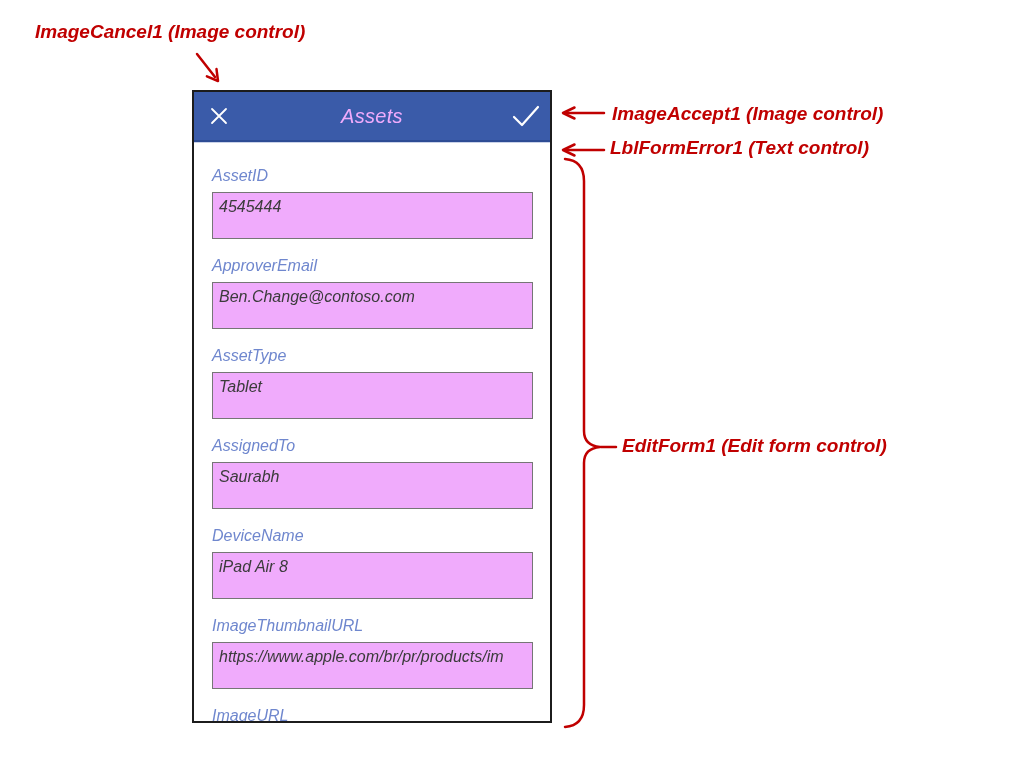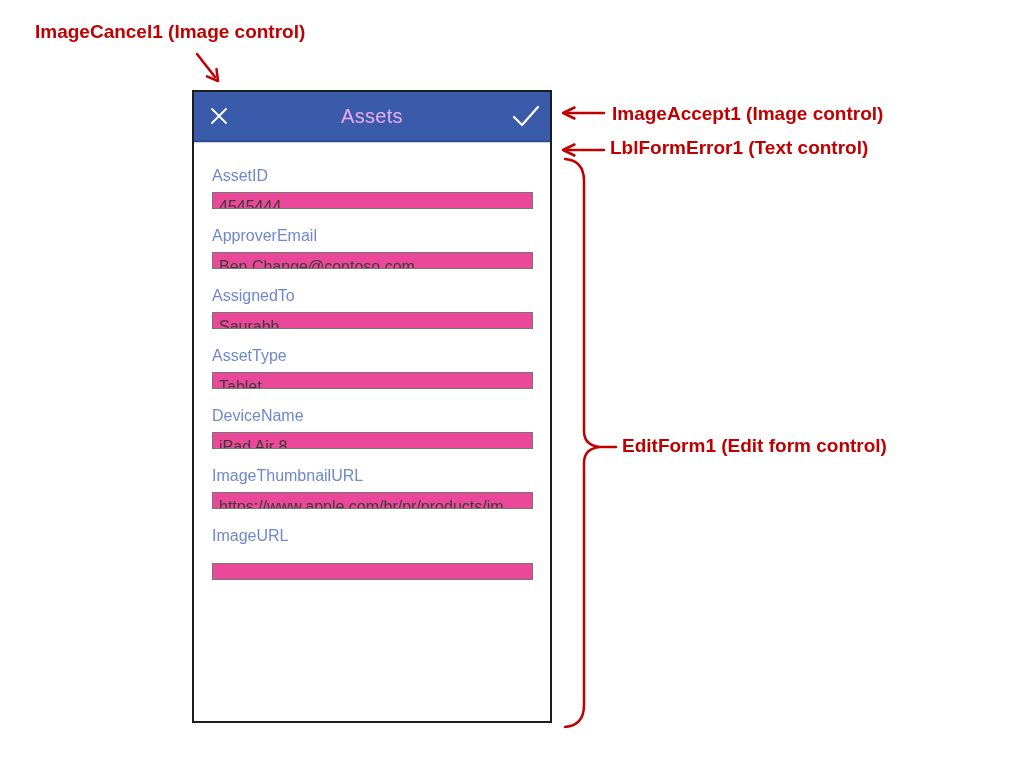--- a/index.html
+++ b/index.html
@@ -5,20 +5,21 @@
   :root{
     --red:#C00000;
     --header-blue:#3A5BA9;
     --header-blue-dark:#2D4C94;
     --label-blue:#6F87CE;
   }
   html,body{margin:0;padding:0;background:#ffffff;}
   .canvas{
     position:relative;width:1018px;height:758px;background:#ffffff;overflow:hidden;
     font-family:"Liberation Sans",sans-serif;
+    font-style:italic;
   }
   
   .ann{
     position:absolute;color:var(--red);font-weight:bold;font-size:19px;
     line-height:22px;white-space:nowrap;
   }
   .ann-cancel{left:35px;top:21px;}
   .ann-accept{left:612px;top:103px;}
   .ann-error{left:610px;top:137px;text-align:right;}
   .ann-editform{left:622px;top:435px;text-align:center;}
@@ -42,21 +43,21 @@
   }
   .icon-btn{display:flex;align-items:center;justify-content:center;cursor:pointer;z-index:1;}
   
   .form{padding:24px 17px 0 18px;}
   .field{margin-bottom:17px;}
   .flabel{
     color:var(--label-blue);font-size:16px;line-height:20px;margin-bottom:6px;
     white-space:nowrap;
   }
   .finput{
-    height:17px;box-sizing:border-box;border:1px solid #767676;background:#ec4899;
+    height:47px;box-sizing:border-box;border:1px solid #767676;background:#f0abfc;
     color:#3b3b3b;font-size:16px;line-height:27px;padding:0 6px;
     white-space:nowrap;overflow:hidden;cursor:text;
   }
 </style>
 </head>
 <body>
 
 <div class="canvas">
 
   <div class="ann ann-cancel">ImageCancel1 (Image control)</div>
@@ -83,27 +84,27 @@
     <div class="flabel">AssetID</div>
     <div class="finput">4545444</div>
   </div>
 
   <div class="field">
     <div class="flabel">ApproverEmail</div>
     <div class="finput">Ben.Change@contoso.com</div>
   </div>
 
   <div class="field">
-    <div class="flabel">AssignedTo</div>
-    <div class="finput">Saurabh</div>
+    <div class="flabel">AssetType</div>
+    <div class="finput">Tablet</div>
   </div>
 
   <div class="field">
-    <div class="flabel">AssetType</div>
-    <div class="finput">Tablet</div>
+    <div class="flabel">AssignedTo</div>
+    <div class="finput">Saurabh</div>
   </div>
 
   <div class="field">
     <div class="flabel">DeviceName</div>
     <div class="finput">iPad Air 8</div>
   </div>
 
   <div class="field">
     <div class="flabel">ImageThumbnailURL</div>
     <div class="finput">https://www.apple.com/br/pr/products/im</div>

